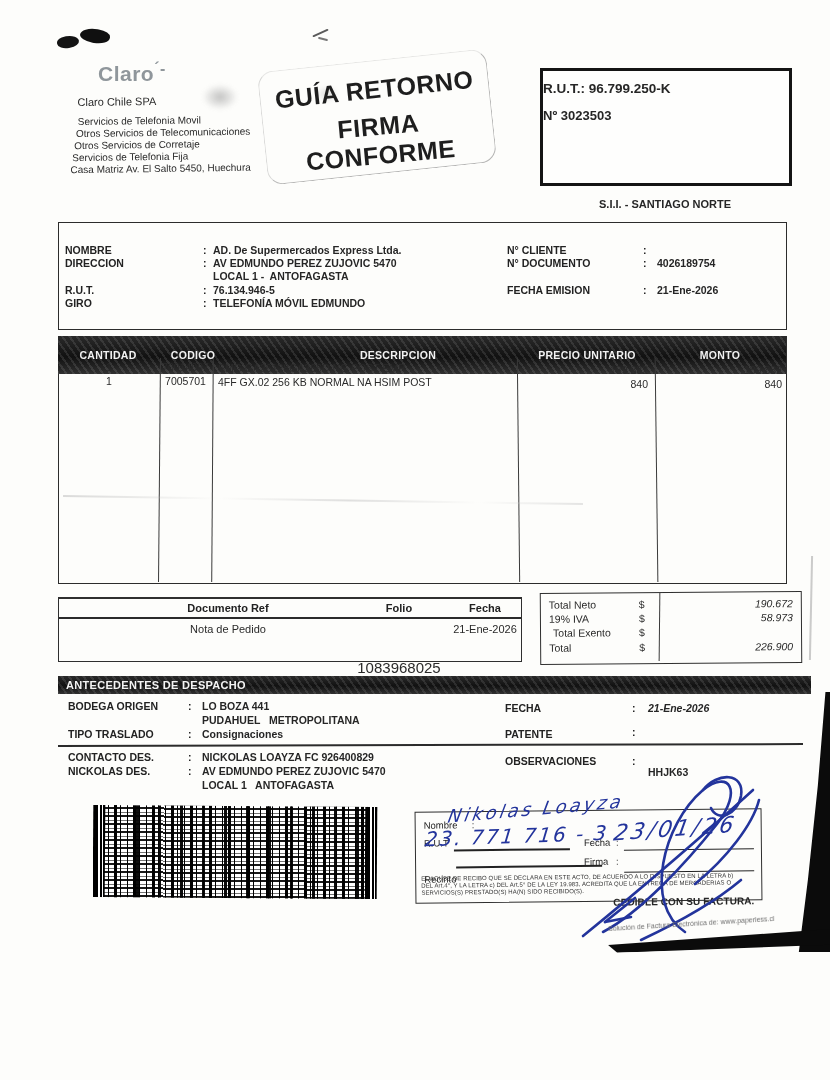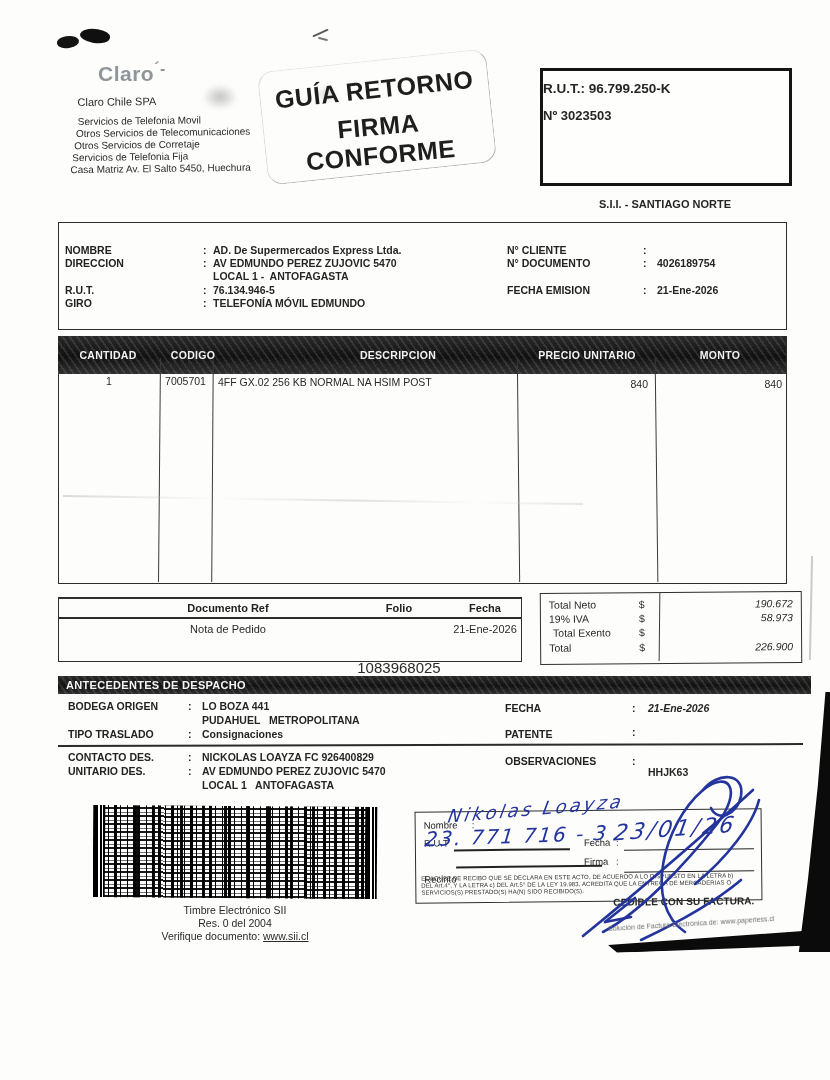--- a/index.html
+++ b/index.html
@@ -174,43 +174,36 @@
   <div class="abs colon" style="left:188px;top:700px;">:</div>
   <div class="abs val" style="left:202px;top:700px;">LO BOZA 441</div>
   <div class="abs val" style="left:202px;top:714px;">PUDAHUEL   METROPOLITANA</div>
   <div class="abs lbl" style="left:68px;top:728px;">TIPO TRASLADO</div>
   <div class="abs colon" style="left:188px;top:728px;">:</div>
   <div class="abs val" style="left:202px;top:728px;">Consignaciones</div>
   <div class="abs hline" style="left:58px;top:744px;width:745px;height:1.8px;transform:rotate(-.15deg);"></div>
   <div class="abs lbl" style="left:68px;top:751px;">CONTACTO DES.</div>
   <div class="abs colon" style="left:188px;top:751px;">:</div>
   <div class="abs val" style="left:202px;top:751px;text-align:center;">NICKOLAS LOAYZA FC 926400829</div>
-  <div class="abs lbl" style="left:68px;top:765px;">UNITARIO DES.</div>
+  <div class="abs lbl" style="left:68px;top:765px;">NICKOLAS DES.</div>
   <div class="abs colon" style="left:188px;top:765px;">:</div>
   <div class="abs val" style="left:202px;top:765px;">AV EDMUNDO PEREZ ZUJOVIC 5470</div>
   <div class="abs val" style="left:202px;top:779px;">LOCAL 1   ANTOFAGASTA</div>
 
   <div class="abs lbl" style="left:505px;top:702px;">FECHA</div>
   <div class="abs colon" style="left:632px;top:702px;">:</div>
   <div class="abs val" style="left:648px;top:702px;font-style:italic;">21-Ene-2026</div>
   <div class="abs lbl" style="left:505px;top:728px;">PATENTE</div>
   <div class="abs colon" style="left:632px;top:726px;">:</div>
   <div class="abs val" style="left:648px;top:766px;">HHJK63</div>
   <div class="abs lbl" style="left:505px;top:755px;">OBSERVACIONES</div>
   <div class="abs colon" style="left:632px;top:755px;">:</div>
   <div class="abs val" style="left:648px;top:755px;"></div>
 
   <div class="abs barcode" style="left:95px;top:806px;width:280px;height:92px;transform:rotate(.4deg);"></div>
-  <div class="abs" style="left:110px;top:904px;width:250px;text-align:center;">
-    <div class="reg" style="font-size:10.5px;line-height:13px;">Timbre Electrónico SII</div>
-    <div class="reg" style="font-size:10.5px;line-height:13px;">Res. 0 del 2004</div>
-    <div style="font-size:10.5px;line-height:13px;">
-      <span class="reg">Verifique documento: </span><span class="reg" style="text-decoration:underline;">www.sii.cl</span>
-    </div>
-  </div>
 
   <div class="abs sigbox" style="left:415px;top:810px;width:345px;height:90px;">
     <div class="abs slabel" style="left:8px;top:7px;">Nombre</div>
     <div class="abs slabel" style="left:56px;top:7px;">:</div>
     <div class="abs slabel" style="left:8px;top:25px;">R.U.T</div>
     <div class="abs slabel" style="left:8px;top:48px;margin-top:13px;">Recinto</div>
     <div class="abs slabel" style="left:168px;top:26px;">Fecha</div>
     <div class="abs slabel" style="left:200px;top:26px;">:</div>
     <div class="abs slabel" style="left:168px;top:45px;">Firma</div>
     <div class="abs slabel" style="left:200px;top:45px;">:</div>

